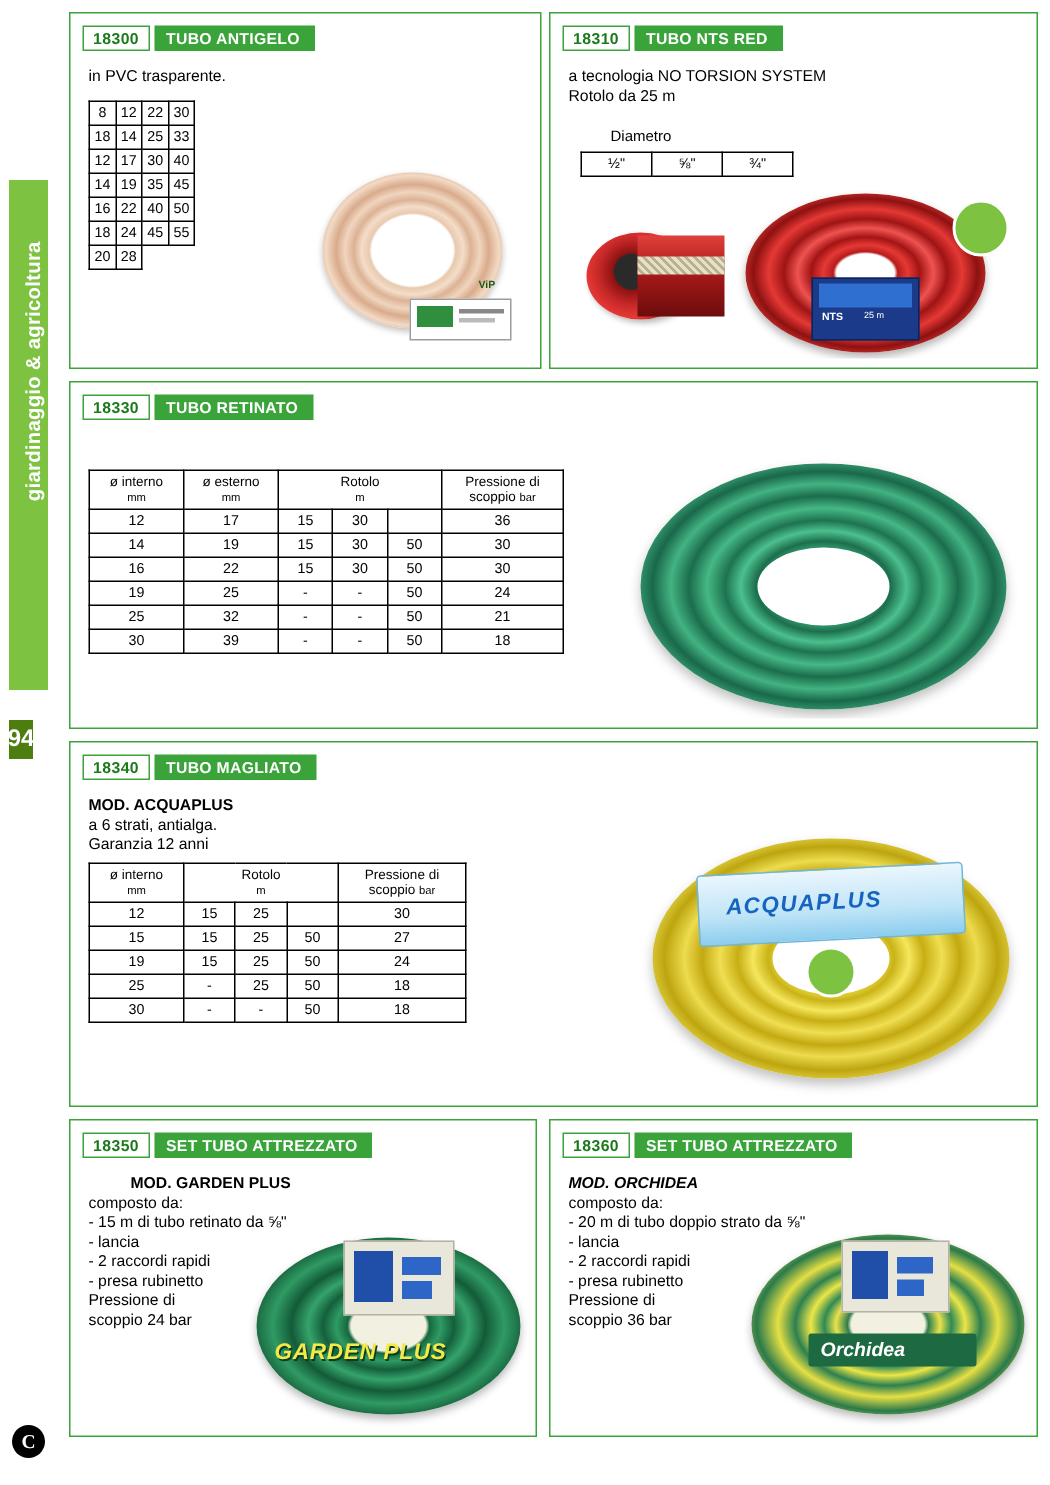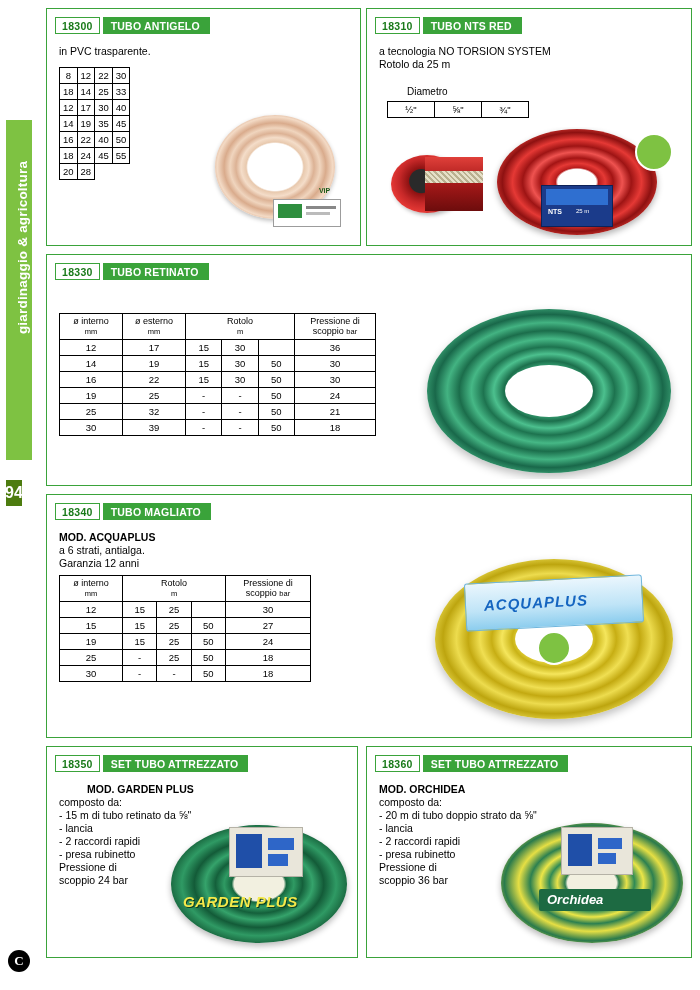--- a/index.html
+++ b/index.html
@@ -442,21 +442,21 @@
       <div style="position:absolute; left:38px; top:26px; width:20px; height:12px; background:#2e66c8;"></div>
     </div>
   </div>
 </div>
 
 <div class="panel" style="left:366px; top:746px; width:326px; height:212px;">
   <div class="code-bar">
     <div class="code-num">18360</div>
     <div class="code-title">SET TUBO ATTREZZATO</div>
   </div>
-  <div class="desc" style="left:12px; top:36px; font-weight:bold;">MOD. ORCHIDEA</div>
+  <div class="desc" style="left:12px; top:36px; font-weight:bold;font-style:italic;">MOD. ORCHIDEA</div>
   <div class="desc" style="left:12px; top:49px;">composto da:</div>
   <div class="desc" style="left:12px; top:62px;">- 20 m di tubo doppio strato da ⅝"</div>
   <div class="desc" style="left:12px; top:75px;">- lancia</div>
   <div class="desc" style="left:12px; top:88px;">- 2 raccordi rapidi</div>
   <div class="desc" style="left:12px; top:101px;">- presa rubinetto</div>
   <div class="desc" style="left:12px; top:114px;">Pressione di</div>
   <div class="desc" style="left:12px; top:127px;">scoppio 36 bar</div>
 
   <div class="img-box" style="left:128px; top:58px; width:196px; height:150px;">
     <div class="coil" style="left:6px; top:18px; width:182px; height:120px; background:

